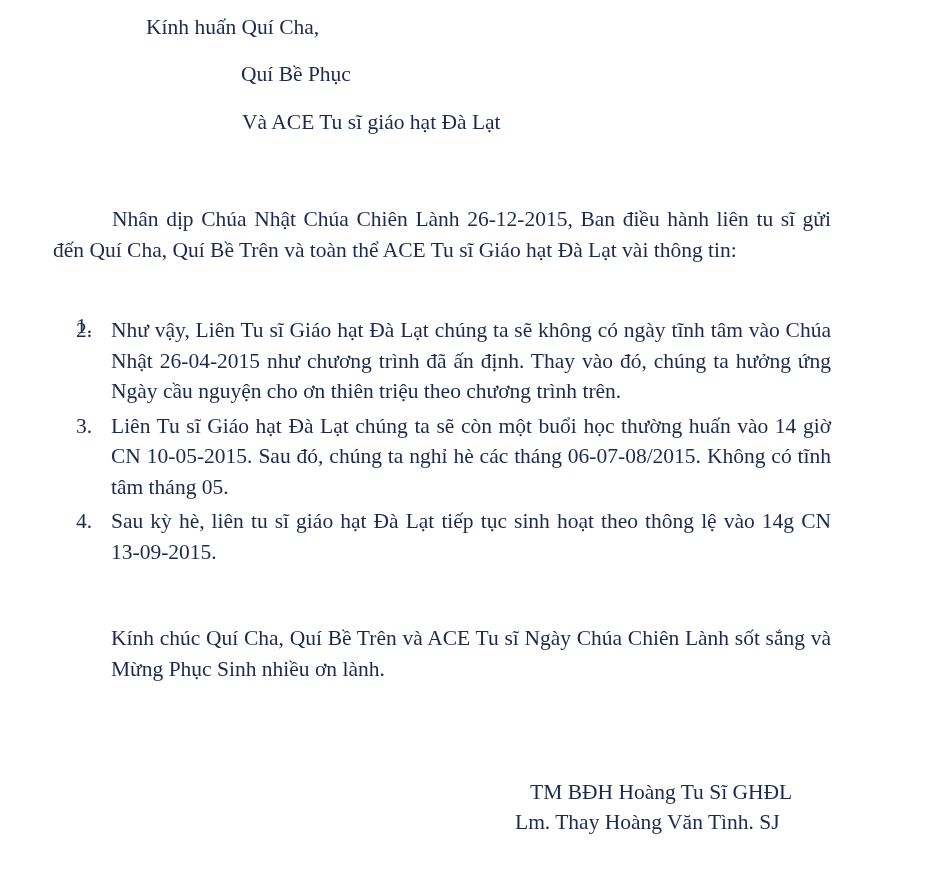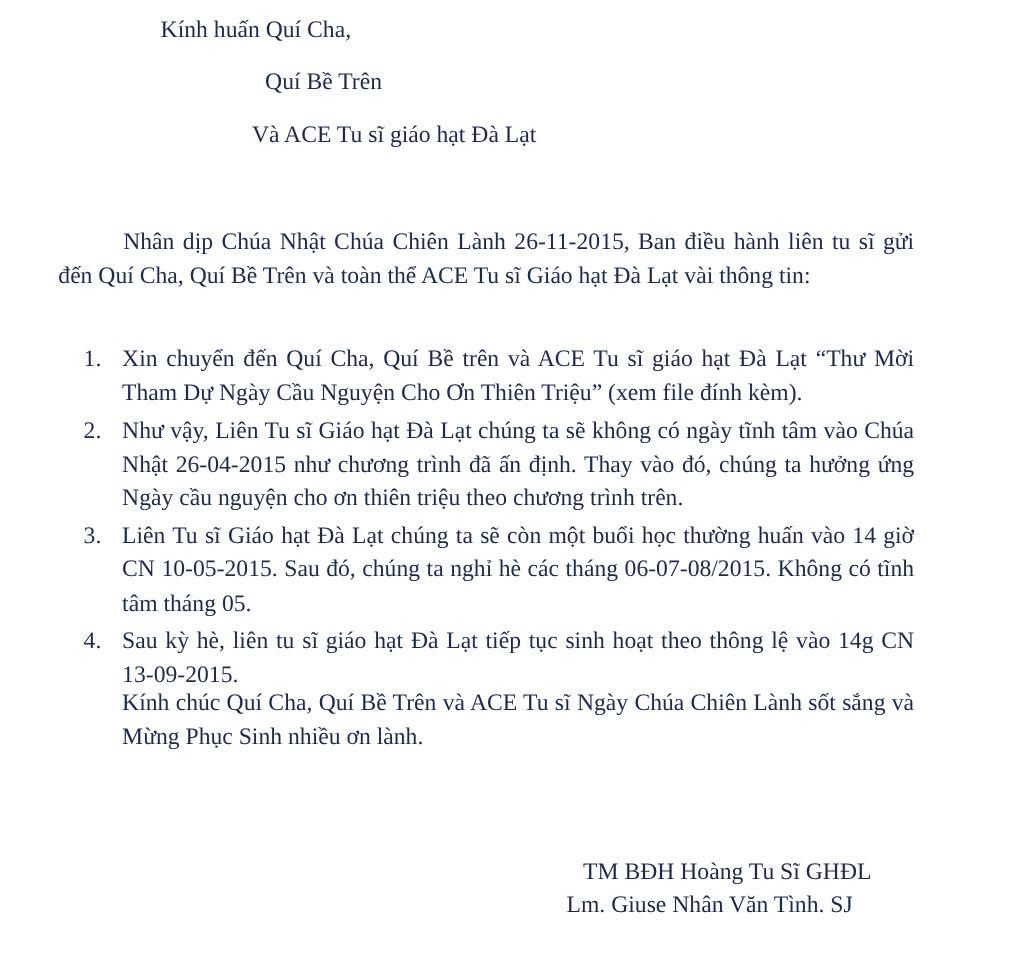--- a/index.html
+++ b/index.html
@@ -16,21 +16,21 @@
     font-size: 21.5px;
     color: #1c2a4e;
   }
   .line {
     position: absolute;
     white-space: nowrap;
     line-height: 30px;
   }
   .greet1 { left: 146px; top: 12px; }
   .greet2 { left: 241px; top: 59px; }
-  .greet3 { left: 229px; top: 107px; }
+  .greet3 { left: 242px; top: 107px; }
 
   .para {
     position: absolute;
     left: 53px;
     top: 204px;
     width: 778px;
     line-height: 30.5px;
     text-align: justify;
     text-indent: 59px;
   }
@@ -66,42 +66,41 @@
   }
   .sig1 { left: 530px; top: 777px; }
   .sig2 { left: 515px; top: 807px; }
 </style>
 </head>
 <body>
 
 <div>
 
   <div class="line greet1">Kính huấn Quí Cha,</div>
-  <div class="line greet2">Quí Bề Trên</div>
+  <div class="line greet2">Quí Bề Phục</div>
   <div class="line greet3">Và ACE Tu sĩ giáo hạt Đà Lạt</div>
 
-  <p class="para" style="margin:0;">Nhân dịp Chúa Nhật Chúa Chiên Lành 26-11-2015, Ban điều hành liên tu sĩ gửi đến Quí Cha, Quí Bề Trên và toàn thể ACE Tu sĩ Giáo hạt Đà Lạt vài thông tin:</p>
+  <p class="para" style="margin:0;">Nhân dịp Chúa Nhật Chúa Chiên Lành 26-12-2015, Ban điều hành liên tu sĩ gửi đến Quí Cha, Quí Bề Trên và toàn thể ACE Tu sĩ Giáo hạt Đà Lạt vài thông tin:</p>
 
   <ol class="list">
     <li class="list-item">
       <span class="list-num">1.</span>
-      <span>Xin chuyển đến Quí Cha, Quí Bề trên và ACE Tu sĩ giáo hạt Đà Lạt “Thư Mời Tham Dự Ngày Cầu Nguyện Cho Ơn Thiên Triệu” (xem file đính kèm).</span>
     </li>
     <li class="list-item">
       <span class="list-num">2.</span>
       <span>Như vậy, Liên Tu sĩ Giáo hạt Đà Lạt chúng ta sẽ không có ngày tĩnh tâm vào Chúa Nhật 26-04-2015 như chương trình đã ấn định. Thay vào đó, chúng ta hưởng ứng Ngày cầu nguyện cho ơn thiên triệu theo chương trình trên.</span>
     </li>
     <li class="list-item">
       <span class="list-num">3.</span>
       <span>Liên Tu sĩ Giáo hạt Đà Lạt chúng ta sẽ còn một buổi học thường huấn vào 14 giờ CN 10-05-2015. Sau đó, chúng ta nghỉ hè các tháng 06-07-08/2015. Không có tĩnh tâm tháng 05.</span>
     </li>
     <li class="list-item">
       <span class="list-num">4.</span>
       <span>Sau kỳ hè, liên tu sĩ giáo hạt Đà Lạt tiếp tục sinh hoạt theo thông lệ vào 14g CN 13-09-2015.</span>
     </li>
   </ol>
 
   <p class="closing" style="margin:0;">Kính chúc Quí Cha, Quí Bề Trên và ACE Tu sĩ Ngày Chúa Chiên Lành sốt sắng và Mừng Phục Sinh nhiều ơn lành.</p>
 
   <div class="line sig1">TM BĐH Hoàng Tu Sĩ GHĐL</div>
-  <div class="line sig2">Lm. Giuse Nhân Văn Tình. SJ</div>
+  <div class="line sig2">Lm. Thay Hoàng Văn Tình. SJ</div>
 
 </div>
 
 </body></html>

